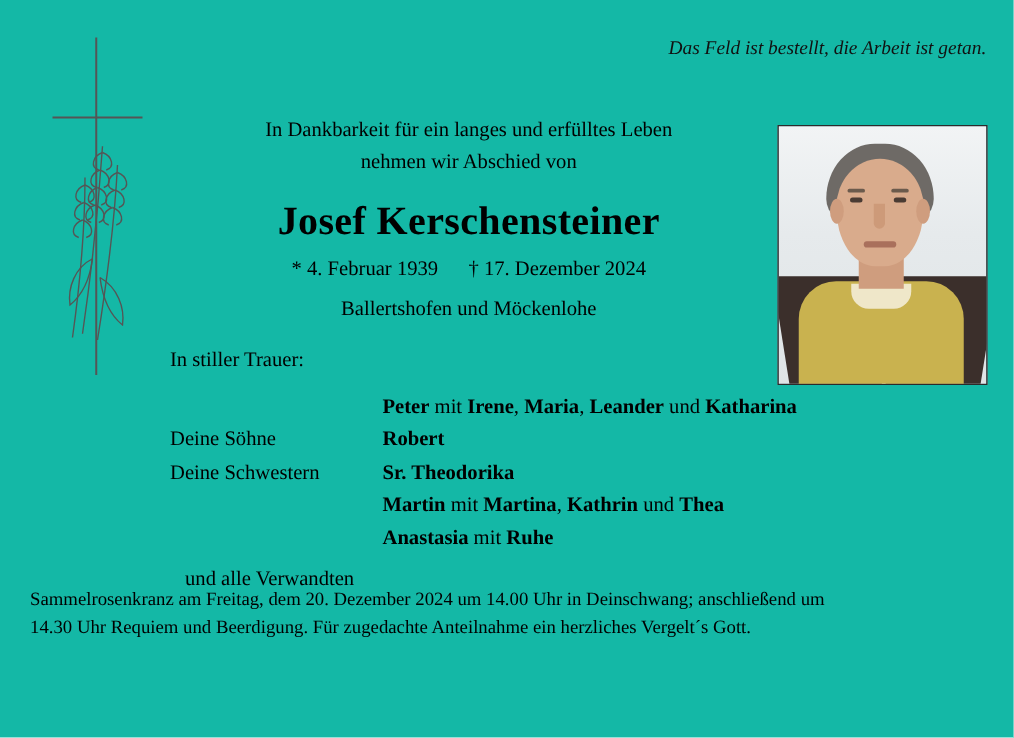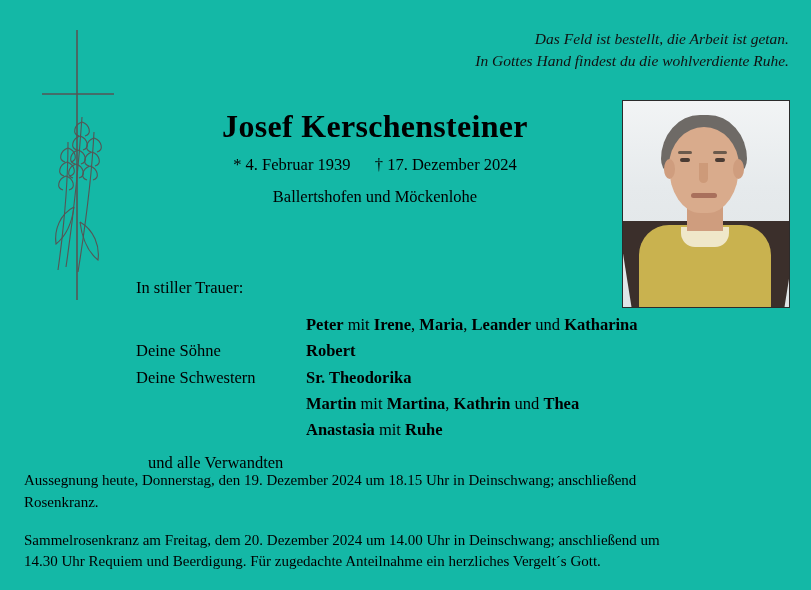--- a/index.html
+++ b/index.html
@@ -210,21 +210,20 @@
     margin: 0 0 16px 0;
   }
 </style>
 </head>
 <body>
 
 <div class="page">
 
   <div class="epitaph">
     <div>Das Feld ist bestellt, die Arbeit ist getan.</div>
-    <div>In Gottes Hand findest du die wohlverdiente Ruhe.</div>
   </div>
 
   <div class="emblem">
     <svg width="130" height="300" viewBox="0 0 130 300">
 
       <line x1="55" y1="8" x2="55" y2="278" stroke="#555" stroke-width="1.6"></line>
 
       <line x1="20" y1="72" x2="92" y2="72" stroke="#555" stroke-width="1.6"></line>
 
       <g stroke="#555" stroke-width="1.1" fill="none">
@@ -255,20 +254,24 @@
         <path d="M44 154 C36 157 34 166 41 168"></path>
         <path d="M44 154 C52 157 54 166 47 168"></path>
 
         <path d="M52 185 C38 192 32 208 34 222 C44 214 50 200 52 185"></path>
         <path d="M58 200 C72 208 78 224 76 238 C66 230 60 216 58 200"></path>
       </g>
     </svg>
   </div>
 
   <div class="main">
+    <div class="intro">
+      <div>In Dankbarkeit für ein langes und erfülltes Leben</div>
+      <div>nehmen wir Abschied von</div>
+    </div>
     <div class="name">Josef Kerschensteiner</div>
     <div class="dates">
       <span>* 4. Februar 1939</span>
       <span class="sep"></span>
       <span>† 17. Dezember 2024</span>
     </div>
     <div class="places">Ballertshofen und Möckenlohe</div>
   </div>
 
   <div class="photo-frame">
@@ -313,17 +316,16 @@
         <tr>
           <td class="rel"></td>
           <td class="names"><b>Anastasia</b> mit <b>Ruhe</b></td>
         </tr>
       </tbody>
     </table>
     <div class="mourn-footer">und alle Verwandten</div>
   </div>
 
   <div class="footer">
-    <p>Aussegnung heute, Donnerstag, den 19. Dezember 2024 um 18.15 Uhr in Deinschwang; anschließend Rosenkranz.</p>
     <p>Sammelrosenkranz am Freitag, dem 20. Dezember 2024 um 14.00 Uhr in Deinschwang; anschließend um 14.30 Uhr Requiem und Beerdigung. Für zugedachte Anteilnahme ein herzliches Vergelt´s Gott.</p>
   </div>
 
 </div>
 
 </body></html>

